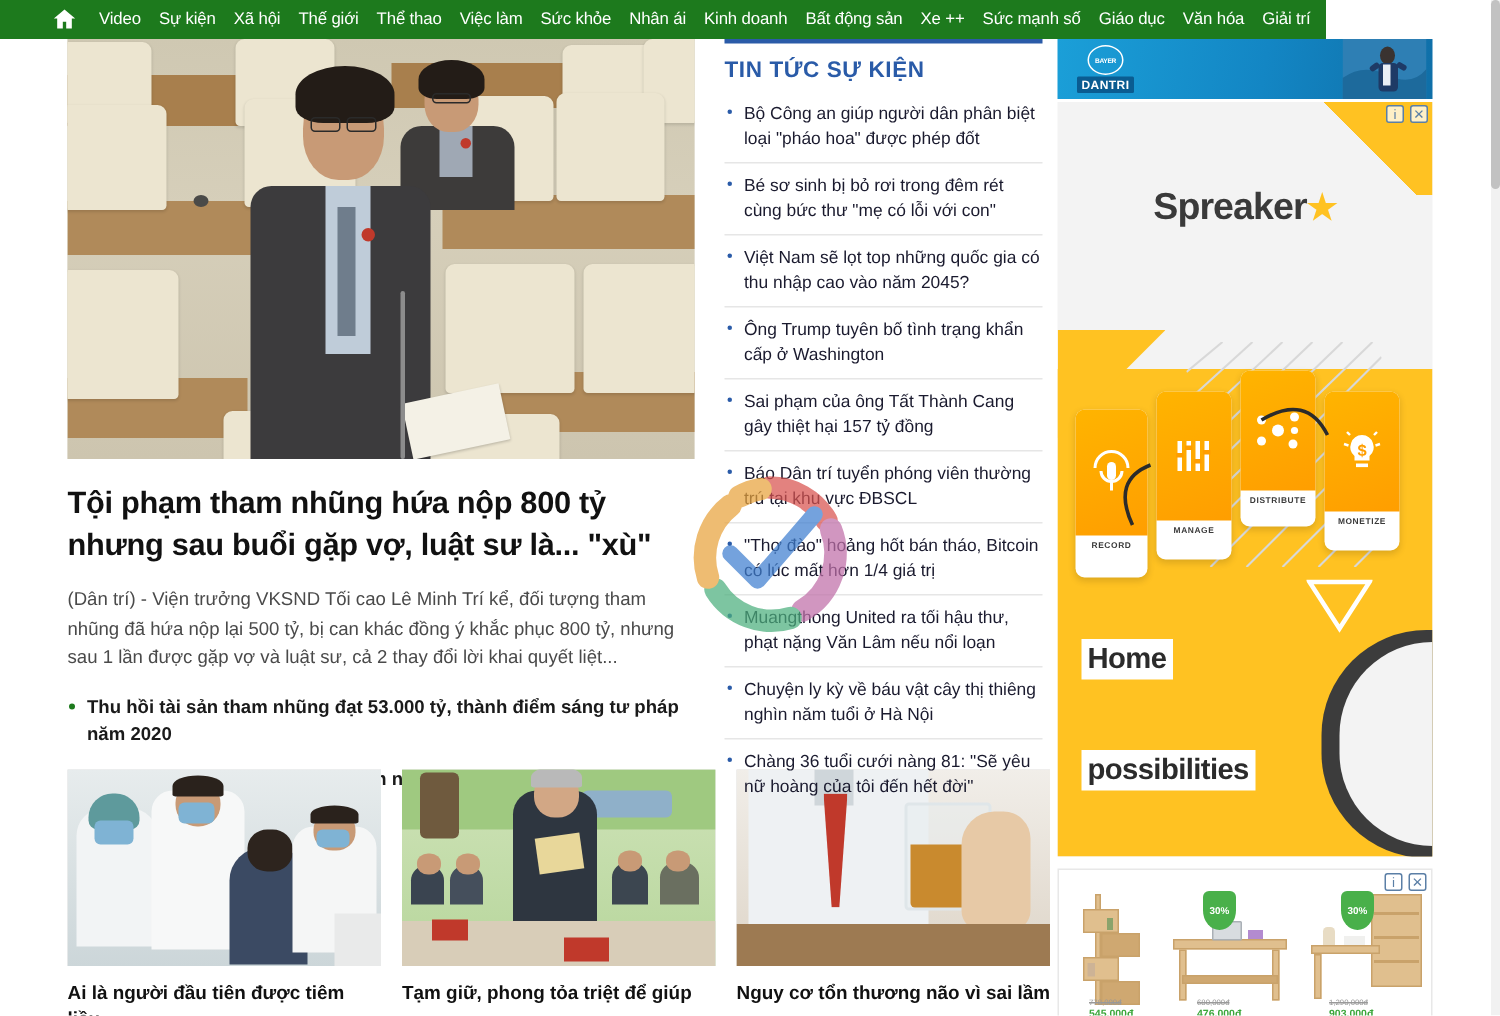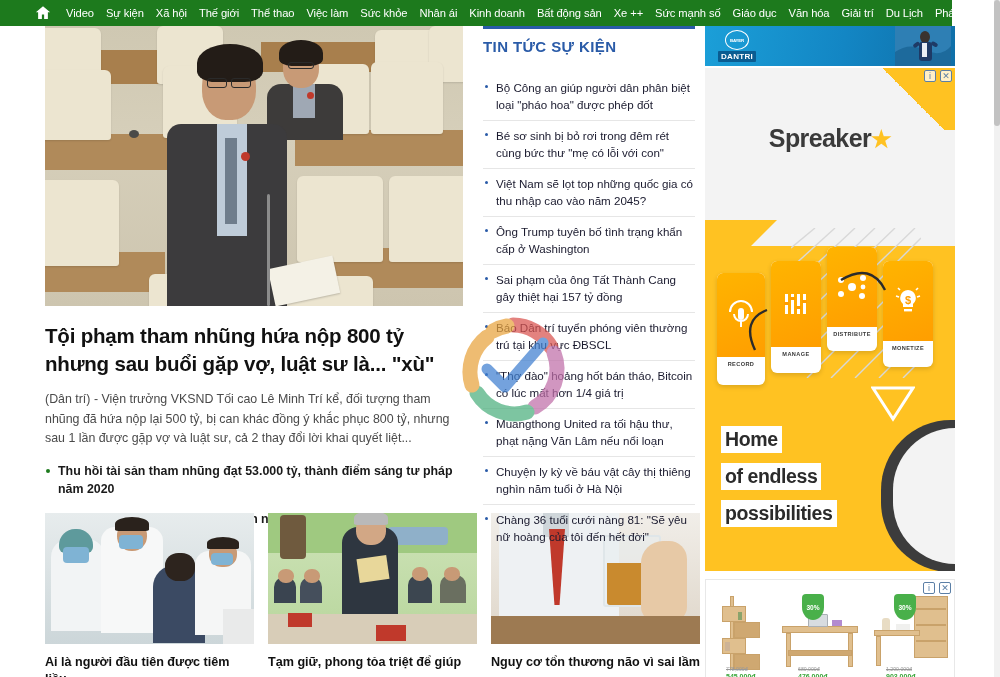--- a/index.html
+++ b/index.html
@@ -6,21 +6,21 @@
   html, body {
     width: 1000px; height: 677px;
     background: #ffffff;
     font-family: "Liberation Sans", sans-serif;
     overflow: hidden;
   }
   .page { position: relative; width: 1000px; height: 677px; background:#fff; }
 
   
   .navbar {
-    position: absolute; top:0; left:0; width:952px; height:26px;
+    position: absolute; top:0; left:0; width:884px; height:26px;
     background:#1d7a1d;
     display:flex; align-items:center; gap:0px;
     padding-left:34px; padding-right:10px;
     white-space:nowrap; overflow:hidden;
   }
   .home-icon { width:18px; height:18px; position:relative; flex:0 0 auto; margin-right:8px; }
   .home-icon svg { display:block; }
   .nav-item {
     color:#ffffff; font-size:11.2px; line-height:26px;
     padding:0 6px; cursor:pointer; letter-spacing:-0.1px;
@@ -87,21 +87,21 @@
   .sb-topline { width:212px; height:3px; background:#2a5ba8; }
   .sb-title {
     font-size:15px; font-weight:bold; color:#2a5ba8; letter-spacing:.4px;
     padding:9px 0 6px 0; text-transform:uppercase;
   }
   .sb-item {
     position:relative; padding:7px 0 7px 13px;
     border-top:1px solid #e6e6e6;
     font-size:11.6px; line-height:16.5px; color:#1a1a2e; cursor:pointer;
   }
-  .sb-item:first-of-type { border-top:none;margin-top:12px; }
+  .sb-item:first-of-type { border-top:none; }
   .sb-item::before {
     content:""; position:absolute; left:2px; top:12px;
     width:3px; height:3px; border-radius:50%; background:#2a5ba8;
   }
 
   
   .overlay-ring {
     position:absolute; left:457px; top:287px; width:112px; height:112px;
     pointer-events:none; opacity:.72;
   }
@@ -521,21 +521,20 @@
 
         <svg style="position:absolute;left:40px;top:196px;" width="180" height="110" viewBox="0 0 180 110">
           <path d="M10 86 Q-4 56 22 46" fill="none" stroke="#2b2b2b" stroke-width="2.4"></path>
           <path d="M96 16 Q126 -2 140 26" fill="none" stroke="#2b2b2b" stroke-width="2.4"></path>
         </svg>
 
         <div class="sp-darkswoosh"></div>
         <div class="sp-whiteswoosh"></div>
 
         <div class="sp-tag" style="left:16px;top:358px;">Home</div>
-        <div class="sp-tag" style="left:16px;top:395px;">of endless</div>
         <div class="sp-tag" style="left:16px;top:432px;">possibilities</div>
       </div>
 
       <div class="ad-box ad-furniture">
         <div class="ad-ctrls">
           <div class="ad-ctrl">i</div>
           <div class="ad-ctrl">✕</div>
         </div>
 
         <div class="fur-item" style="left:14px;top:16px;width:48px;height:78px;">

